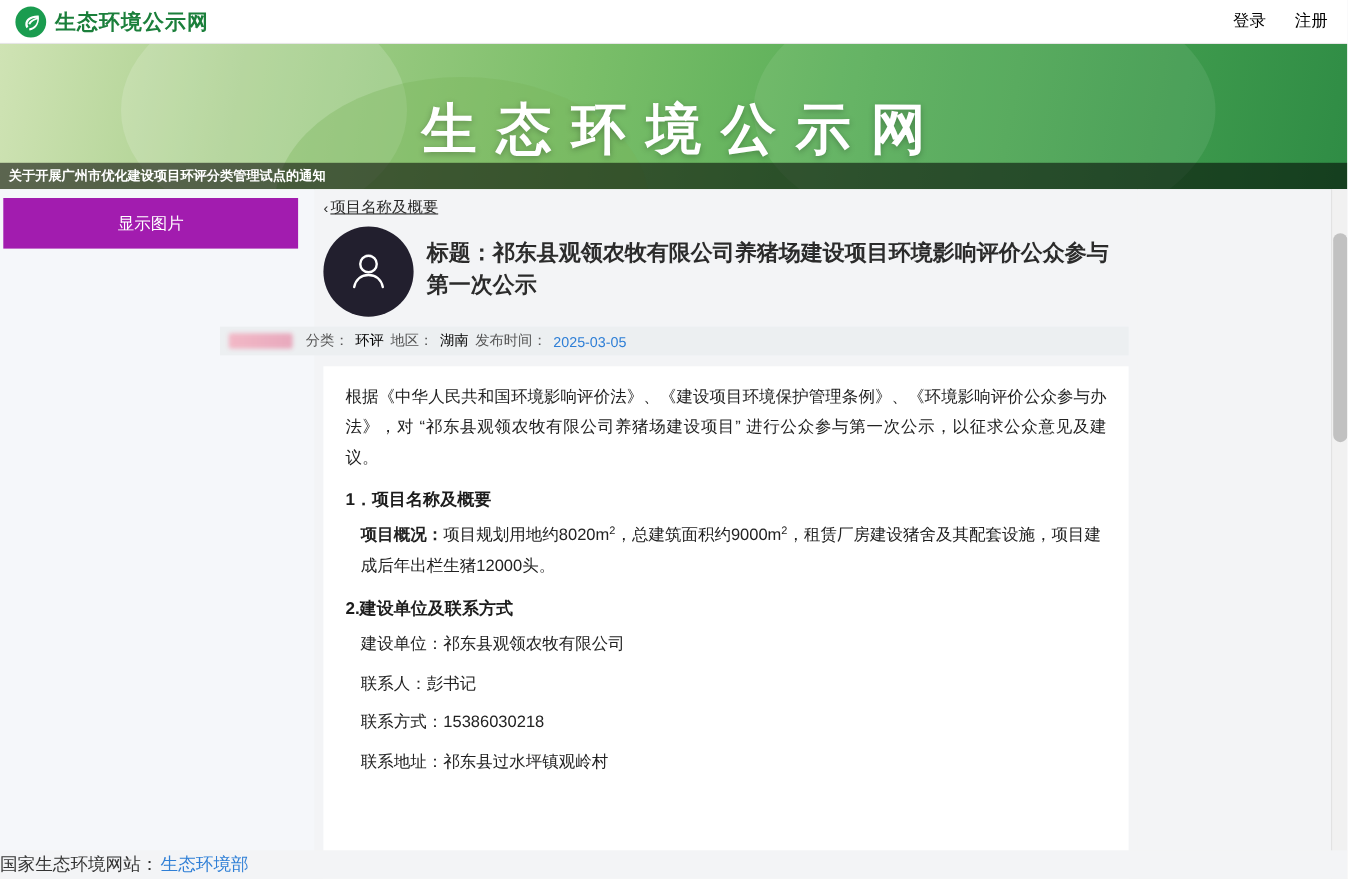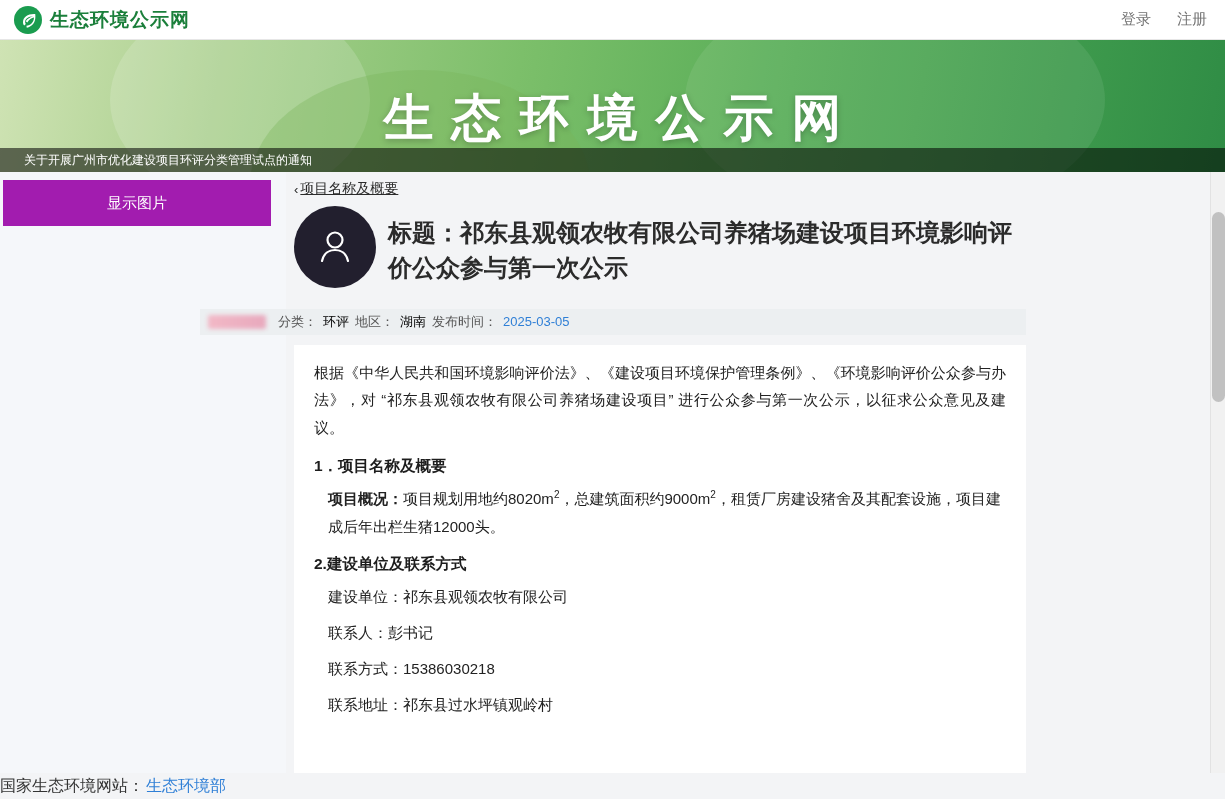--- a/index.html
+++ b/index.html
@@ -37,21 +37,21 @@
   .logo-circle svg { display:block; }
   .brand-name {
     font-size: 19px; font-weight: bold; color: #1b7f3b;
     letter-spacing: 1px;
   }
   .topbar-right {
     margin-left: auto; margin-right: 18px;
     display: flex; align-items: center; gap: 26px;
   }
   .topbar-link {
-    font-size: 15px; color: #737373; text-decoration: none; cursor: pointer;
+    font-size: 15px; color: #000000; text-decoration: none; cursor: pointer;
   }
 
   
   .hero {
     position: absolute; top: 40px; left: 0;
     width: 1225px; height: 132px;
     background: linear-gradient(100deg,#cfe3b4 0%, #a9cf8d 18%, #7cbf6a 42%, #57ad57 64%, #3f9b4d 85%, #2f8c45 100%);
     overflow: hidden;
   }
   .hero .blob1 {
@@ -79,21 +79,22 @@
     text-shadow: 0 2px 6px rgba(0,0,0,0.25);
     padding-left: 18px;
   }
   .hero-strip {
     position: absolute; left: 0; bottom: 0;
     width: 1225px; height: 24px;
     background: rgba(0,0,0,0.55);
     color: #ffffff;
     font-size: 12px;
     display: flex; align-items: center;
-    padding-left: 24px;
+    padding-left: 8px;
+    font-weight: bold;
   }
 
   
   .left-col {
     position: absolute; left: 0; top: 172px;
     width: 286px; height: 627px;
     background: #f5f7fa;
   }
   .show-images-btn {
     position: absolute; left: 3px; top: 8px;
@@ -132,21 +133,21 @@
     position: absolute; left: 0px; top: 0px;
     width: 82px; height: 82px; border-radius: 50%;
     background: #221f2e;
     display: flex; align-items: center; justify-content: center;
   }
   .head-text {
     margin-left: 94px;
     padding-top: 10px;
   }
   .head-title {
-    font-size: 24px; font-weight: bold; color: #2b2b2b;
+    font-size: 20px; font-weight: bold; color: #2b2b2b;
     line-height: 1.45;
   }
   .meta-row {
     margin-top: 23px;
     background: #eceff1;
     display: flex; align-items: center; gap: 6px;
     font-size: 13px; color: #555;
     padding: 4px 6px;
     margin-left: -94px;
     padding-left: 8px;

